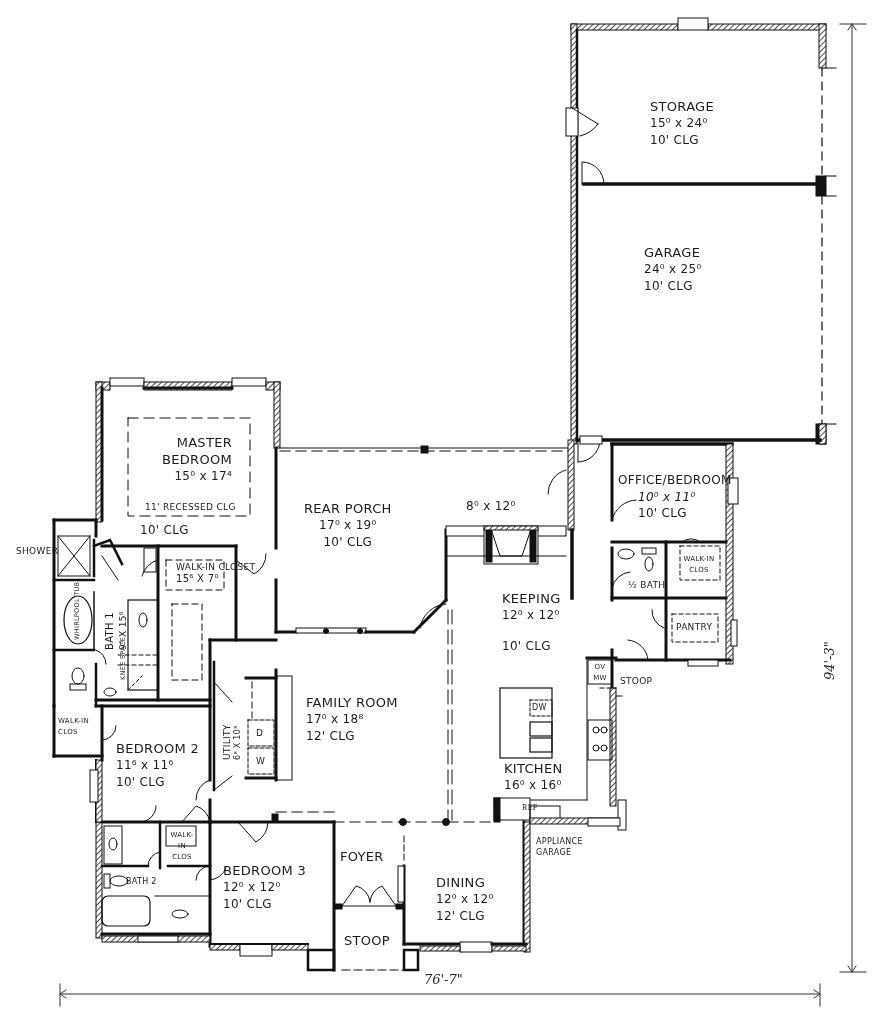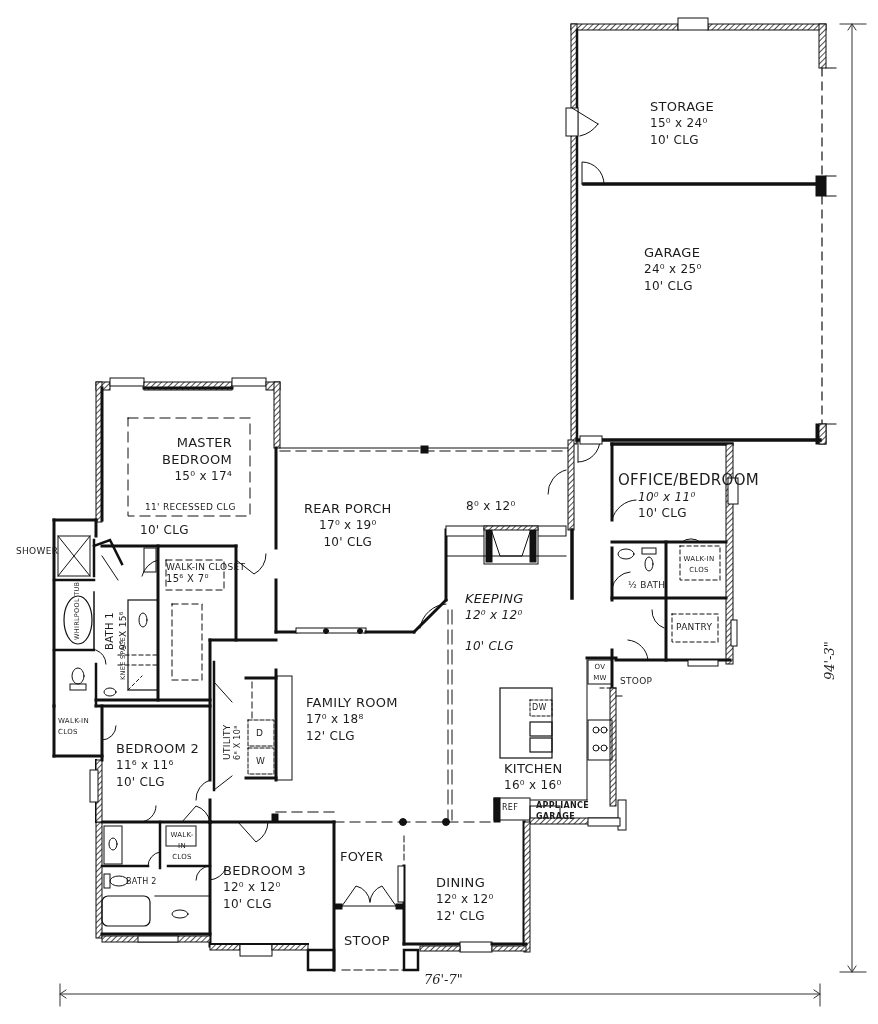--- a/index.html
+++ b/index.html
@@ -316,36 +316,36 @@
 
 <div class="lbl" style="left:304px;top:500px;text-align:center;">
   <span class="name">Rear Porch</span>
   <span class="dim">17⁰ x 19⁰</span>
   <span class="clg">10' CLG</span>
 </div>
 
 <div class="lbl" style="left:466px;top:498px;">8⁰ x 12⁰</div>
 
 <div class="lbl" style="left:618px;top:472px;">
-  <span class="name" style="font-size:15px;">Office/Bedroom</span>
+  <span class="name" style="font-size:12px;">Office/Bedroom</span>
   <span class="dim" style="padding-left:20px;font-style:italic;">10⁰ x 11⁰</span>
   <span class="clg" style="padding-left:20px;line-height:14px;">10' CLG</span>
 </div>
 
-<div class="lbl small" style="left:166px;top:562px;">
+<div class="lbl small" style="left:176px;top:562px;">
   <span style="display:block;">Walk-In Closet</span>
   <span style="display:block;font-size:10px;">15⁶ x 7⁰</span>
 </div>
 
 <div class="lbl small vert" style="left:104px;top:650px;">
   <span style="font-size:10px;">Bath 1</span>
 </div>
 <div class="lbl small vert" style="left:118px;top:650px;">9⁶ x 15⁶</div>
 
-<div class="lbl" style="left:465px;top:590px;font-style:italic;">
+<div class="lbl" style="left:502px;top:590px;">
   <span class="name">Keeping</span>
   <span class="dim">12⁰ x 12⁰</span>
   <span class="clg" style="margin-top:14px;">10' CLG</span>
 </div>
 
 <div class="lbl small" style="left:628px;top:580px;font-size:9px;">½ Bath</div>
 <div class="lbl small" style="left:680px;top:554px;font-size:7px !important;white-space:normal;width:38px;text-align:center;">Walk-In Clos</div>
 <div class="lbl small" style="left:676px;top:622px;">Pantry</div>
 <div class="lbl small" style="left:620px;top:676px;">Stoop</div>
 
@@ -390,21 +390,21 @@
 
 <div class="lbl" style="left:436px;top:874px;">
   <span class="name">Dining</span>
   <span class="dim">12⁰ x 12⁰</span>
   <span class="clg">12' CLG</span>
 </div>
 
 <div class="lbl small" style="left:16px;top:546px;">Shower</div>
 <div class="lbl small vert" style="left:72px;top:640px;font-size:6.5px !important;">Whirlpool Tub</div>
 <div class="lbl small vert" style="left:118px;top:680px;font-size:6.5px !important;">Knee Space</div>
-<div class="lbl small" style="left:536px;top:800px;font-size:8px !important;white-space:normal;width:60px;font-weight:bold;">Appliance Garage</div>
+<div class="lbl small" style="left:536px;top:836px;font-size:8px !important;white-space:normal;width:60px;">Appliance Garage</div>
 <div class="lbl small" style="left:590px;top:662px;font-size:7px !important;white-space:normal;width:20px;text-align:center;">OV MW</div>
 <div class="lbl small" style="left:532px;top:702px;font-size:8px !important;">DW</div>
-<div class="lbl small" style="left:502px;top:802px;font-size:8px !important;">REF</div>
+<div class="lbl small" style="left:522px;top:802px;font-size:8px !important;font-family:Liberation Serif, serif;">REF</div>
 <div class="lbl small" style="left:256px;top:728px;font-size:9px !important;">D</div>
 <div class="lbl small" style="left:256px;top:756px;font-size:9px !important;">W</div>
 
 <div class="dimtext" style="left:424px;top:972px;">76'-7"</div>
 <div class="dimtext" style="left:822px;top:680px;transform:rotate(-90deg);transform-origin:left top;">94'-3"</div>
 
 </body></html>

